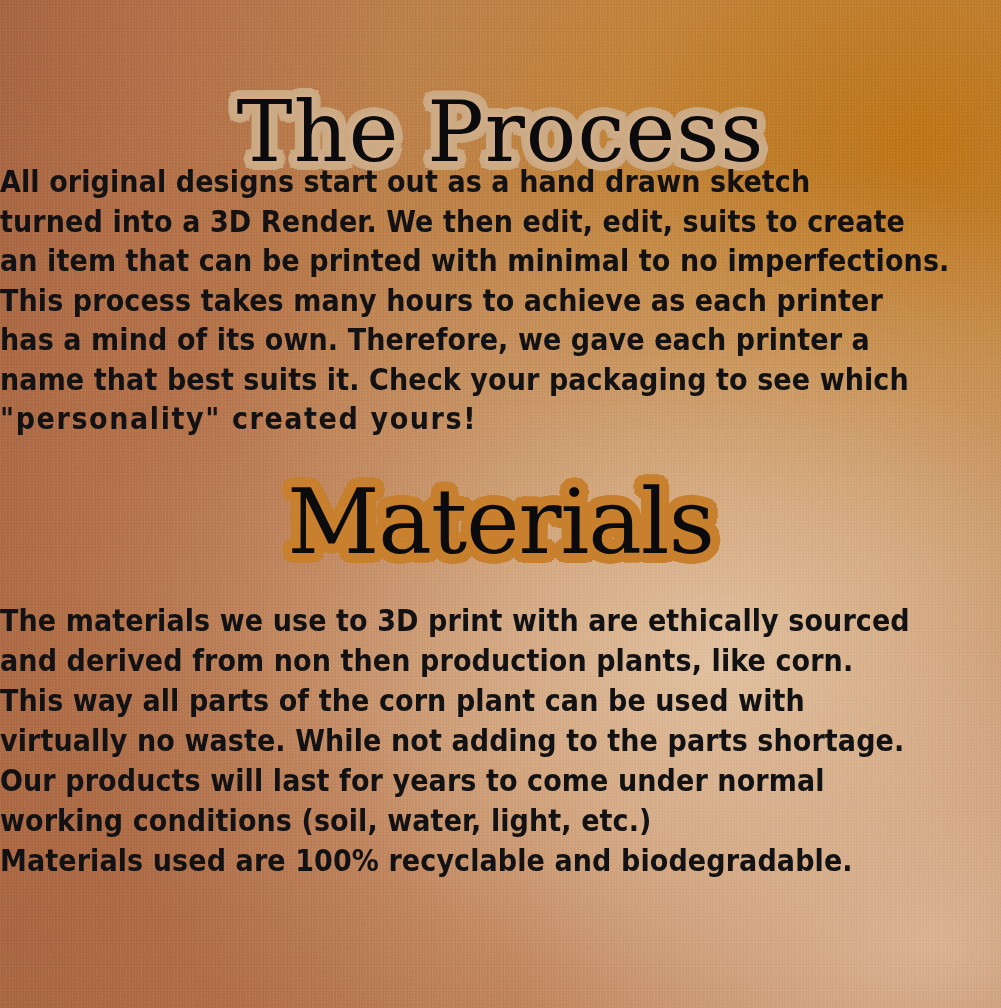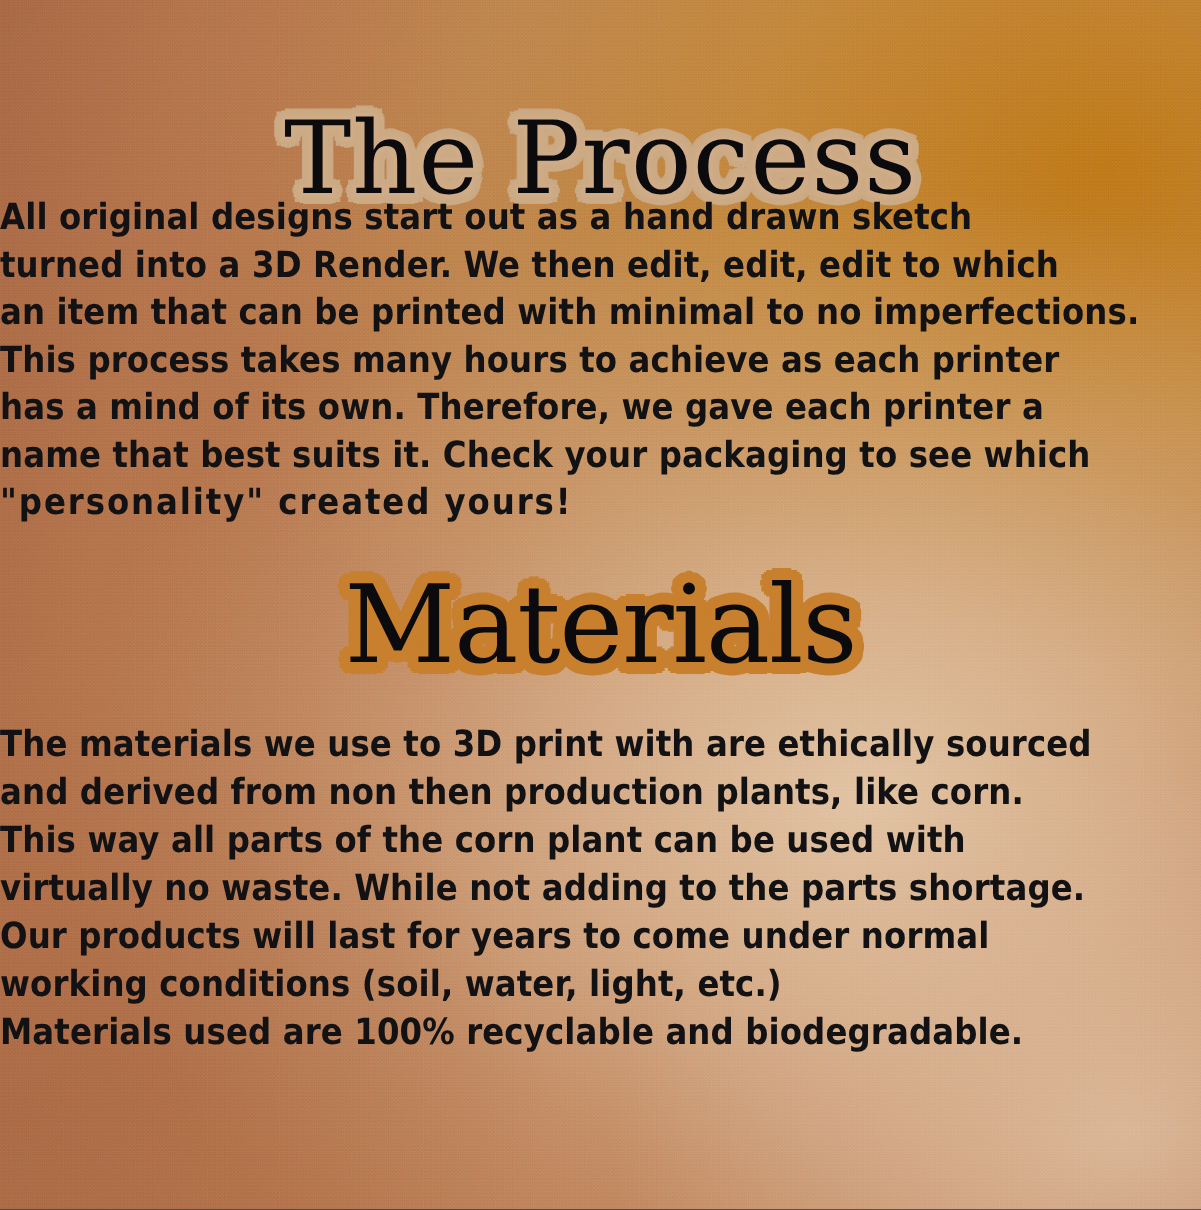--- a/index.html
+++ b/index.html
@@ -179,21 +179,21 @@
   <div class="bg-layer bg-shadowbottomleft"></div>
   <div class="bg-layer bg-vignette"></div>
   <div class="bg-layer bg-grain"></div>
 
   <div class="content">
 
     <h1 class="heading" id="heading-process">The Process</h1>
 
     <div class="body-block" id="body-process">
       <span class="line">All original designs start out as a hand drawn sketch</span>
-      <span class="line">turned into a  3D Render.  We then edit, edit, edit to which</span>
+      <span class="line">turned into a  3D Render.  We then edit, edit, suits to create</span>
       <span class="line">an item that can be printed with minimal to no imperfections.</span>
       <span class="line">This process takes many hours to achieve as each printer</span>
       <span class="line">has a mind of its own. Therefore, we gave each printer a</span>
       <span class="line">name that best suits it. Check your packaging to see which</span>
       <span class="line wide">"personality" created yours!</span>
     </div>
 
     <h1 class="heading" id="heading-materials">Materials</h1>
 
     <div class="body-block" id="body-materials">

